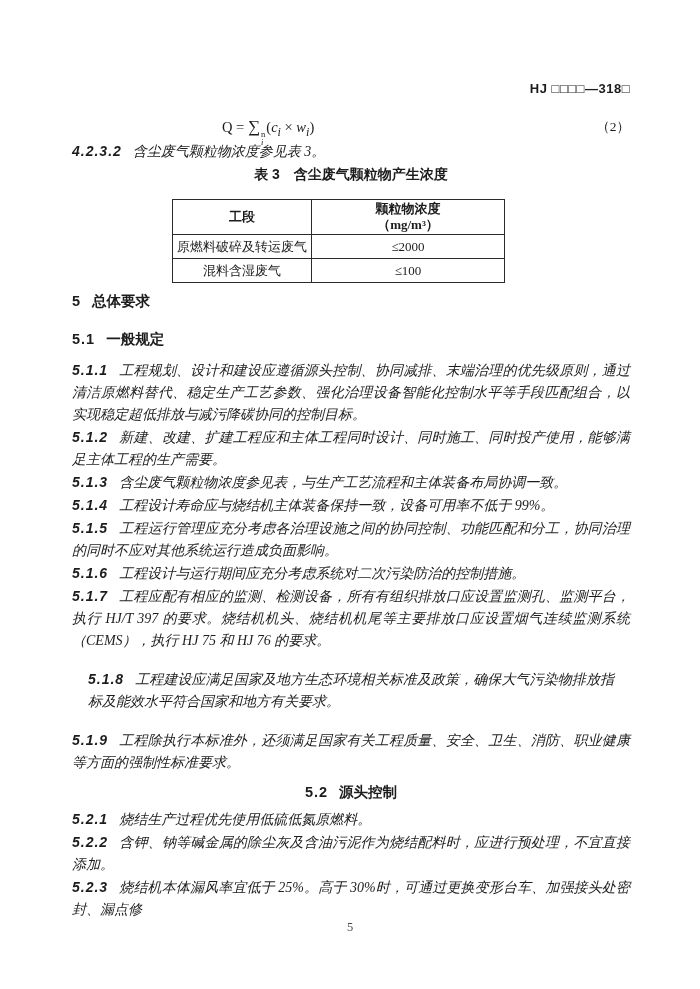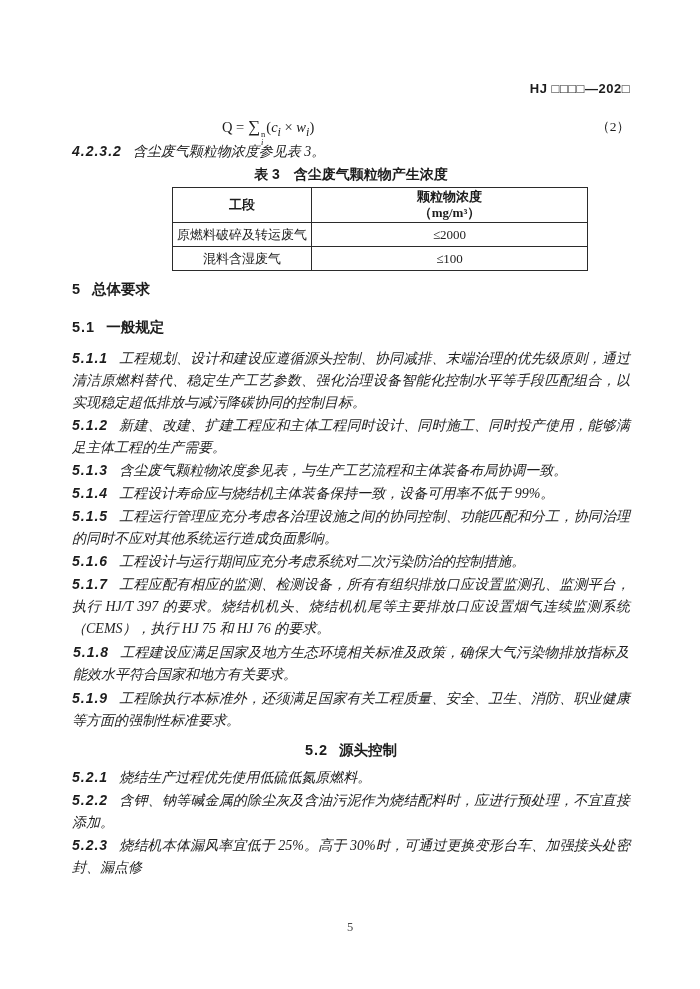--- a/index.html
+++ b/index.html
@@ -82,22 +82,22 @@
     margin-top: 0;
     text-align: center;
     font-family: "Liberation Sans", "DejaVu Sans", sans-serif;
     font-weight: bold;
     font-size: 14px;
     line-height: 22px;
   }
   table.data {
     border-collapse: collapse;
     margin-left: 100px;
-    margin-top: 2px;
-    width: 416px;
+    margin-top: 14px;
+    width: 333px;
     font-size: 13px;
     border: 1.5px solid #2b2b2b;
   }
   table.data th, table.data td {
     border: 1px solid #2b2b2b;
     text-align: center;
     vertical-align: middle;
     padding: 0 4px;
   }
   table.data th {
@@ -130,21 +130,21 @@
     font-size: 12.5px;
     color: #4a4a4a;
   }
 </style>
 </head>
 <body>
 
 <div class="page">
   <div class="content">
 
-    <div class="doc-header">HJ □□□□—202□</div>
+    <div class="doc-header">HJ □□□□—318□</div>
 
     <div class="formula-row">
       <span class="formula-math"><span>Q = </span><span class="sigma">∑</span><span class="lims">
             <span>n</span>
             <span class="ital">i</span>
           </span><span>(</span><span class="ital">c</span><sub class="ital">i</sub><span> × </span><span class="ital">w</span><sub class="ital">i</sub><span>)</span></span>
       <span class="formula-no">（2）</span>
     </div>
 
 
@@ -176,21 +176,21 @@
     <div class="heading h51"><span class="h-num">5.1</span><span>一般规定</span></div>
 
     <div class="after-h">
       <p class="clause" style="margin:0;"><span class="num">5.1.1</span><span>工程规划、设计和建设应遵循源头控制、协同减排、末端治理的优先级原则，通过清洁原燃料替代、稳定生产工艺参数、强化治理设备智能化控制水平等手段匹配组合，以实现稳定超低排放与减污降碳协同的控制目标。</span></p>
       <p class="clause" style="margin:0;"><span class="num">5.1.2</span><span>新建、改建、扩建工程应和主体工程同时设计、同时施工、同时投产使用，能够满足主体工程的生产需要。</span></p>
       <p class="clause" style="margin:0;"><span class="num">5.1.3</span><span>含尘废气颗粒物浓度参见表，与生产工艺流程和主体装备布局协调一致。</span></p>
       <p class="clause" style="margin:0;"><span class="num">5.1.4</span><span>工程设计寿命应与烧结机主体装备保持一致，设备可用率不低于 99%。</span></p>
       <p class="clause" style="margin:0;"><span class="num">5.1.5</span><span>工程运行管理应充分考虑各治理设施之间的协同控制、功能匹配和分工，协同治理的同时不应对其他系统运行造成负面影响。</span></p>
       <p class="clause" style="margin:0;"><span class="num">5.1.6</span><span>工程设计与运行期间应充分考虑系统对二次污染防治的控制措施。</span></p>
       <p class="clause" style="margin:0;"><span class="num">5.1.7</span><span>工程应配有相应的监测、检测设备，所有有组织排放口应设置监测孔、监测平台，执行 HJ/T 397 的要求。烧结机机头、烧结机机尾等主要排放口应设置烟气连续监测系统（CEMS），执行 HJ 75 和 HJ 76 的要求。</span></p>
-      <p class="clause" style="margin:1px;"><span class="num">5.1.8</span><span>工程建设应满足国家及地方生态环境相关标准及政策，确保大气污染物排放指标及能效水平符合国家和地方有关要求。</span></p>
+      <p class="clause" style="margin:16px;"><span class="num">5.1.8</span><span>工程建设应满足国家及地方生态环境相关标准及政策，确保大气污染物排放指标及能效水平符合国家和地方有关要求。</span></p>
       <p class="clause" style="margin:0;"><span class="num">5.1.9</span><span>工程除执行本标准外，还须满足国家有关工程质量、安全、卫生、消防、职业健康等方面的强制性标准要求。</span></p>
     </div>
 
     <div class="heading h52"><span class="h-num">5.2</span><span>源头控制</span></div>
 
     <div class="after-h52">
       <p class="clause" style="margin:0;"><span class="num">5.2.1</span><span>烧结生产过程优先使用低硫低氮原燃料。</span></p>
       <p class="clause" style="margin:0;"><span class="num">5.2.2</span><span>含钾、钠等碱金属的除尘灰及含油污泥作为烧结配料时，应进行预处理，不宜直接添加。</span></p>
       <p class="clause" style="margin:0;"><span class="num">5.2.3</span><span>烧结机本体漏风率宜低于 25%。高于 30%时，可通过更换变形台车、加强接头处密封、漏点修</span></p>
     </div>

